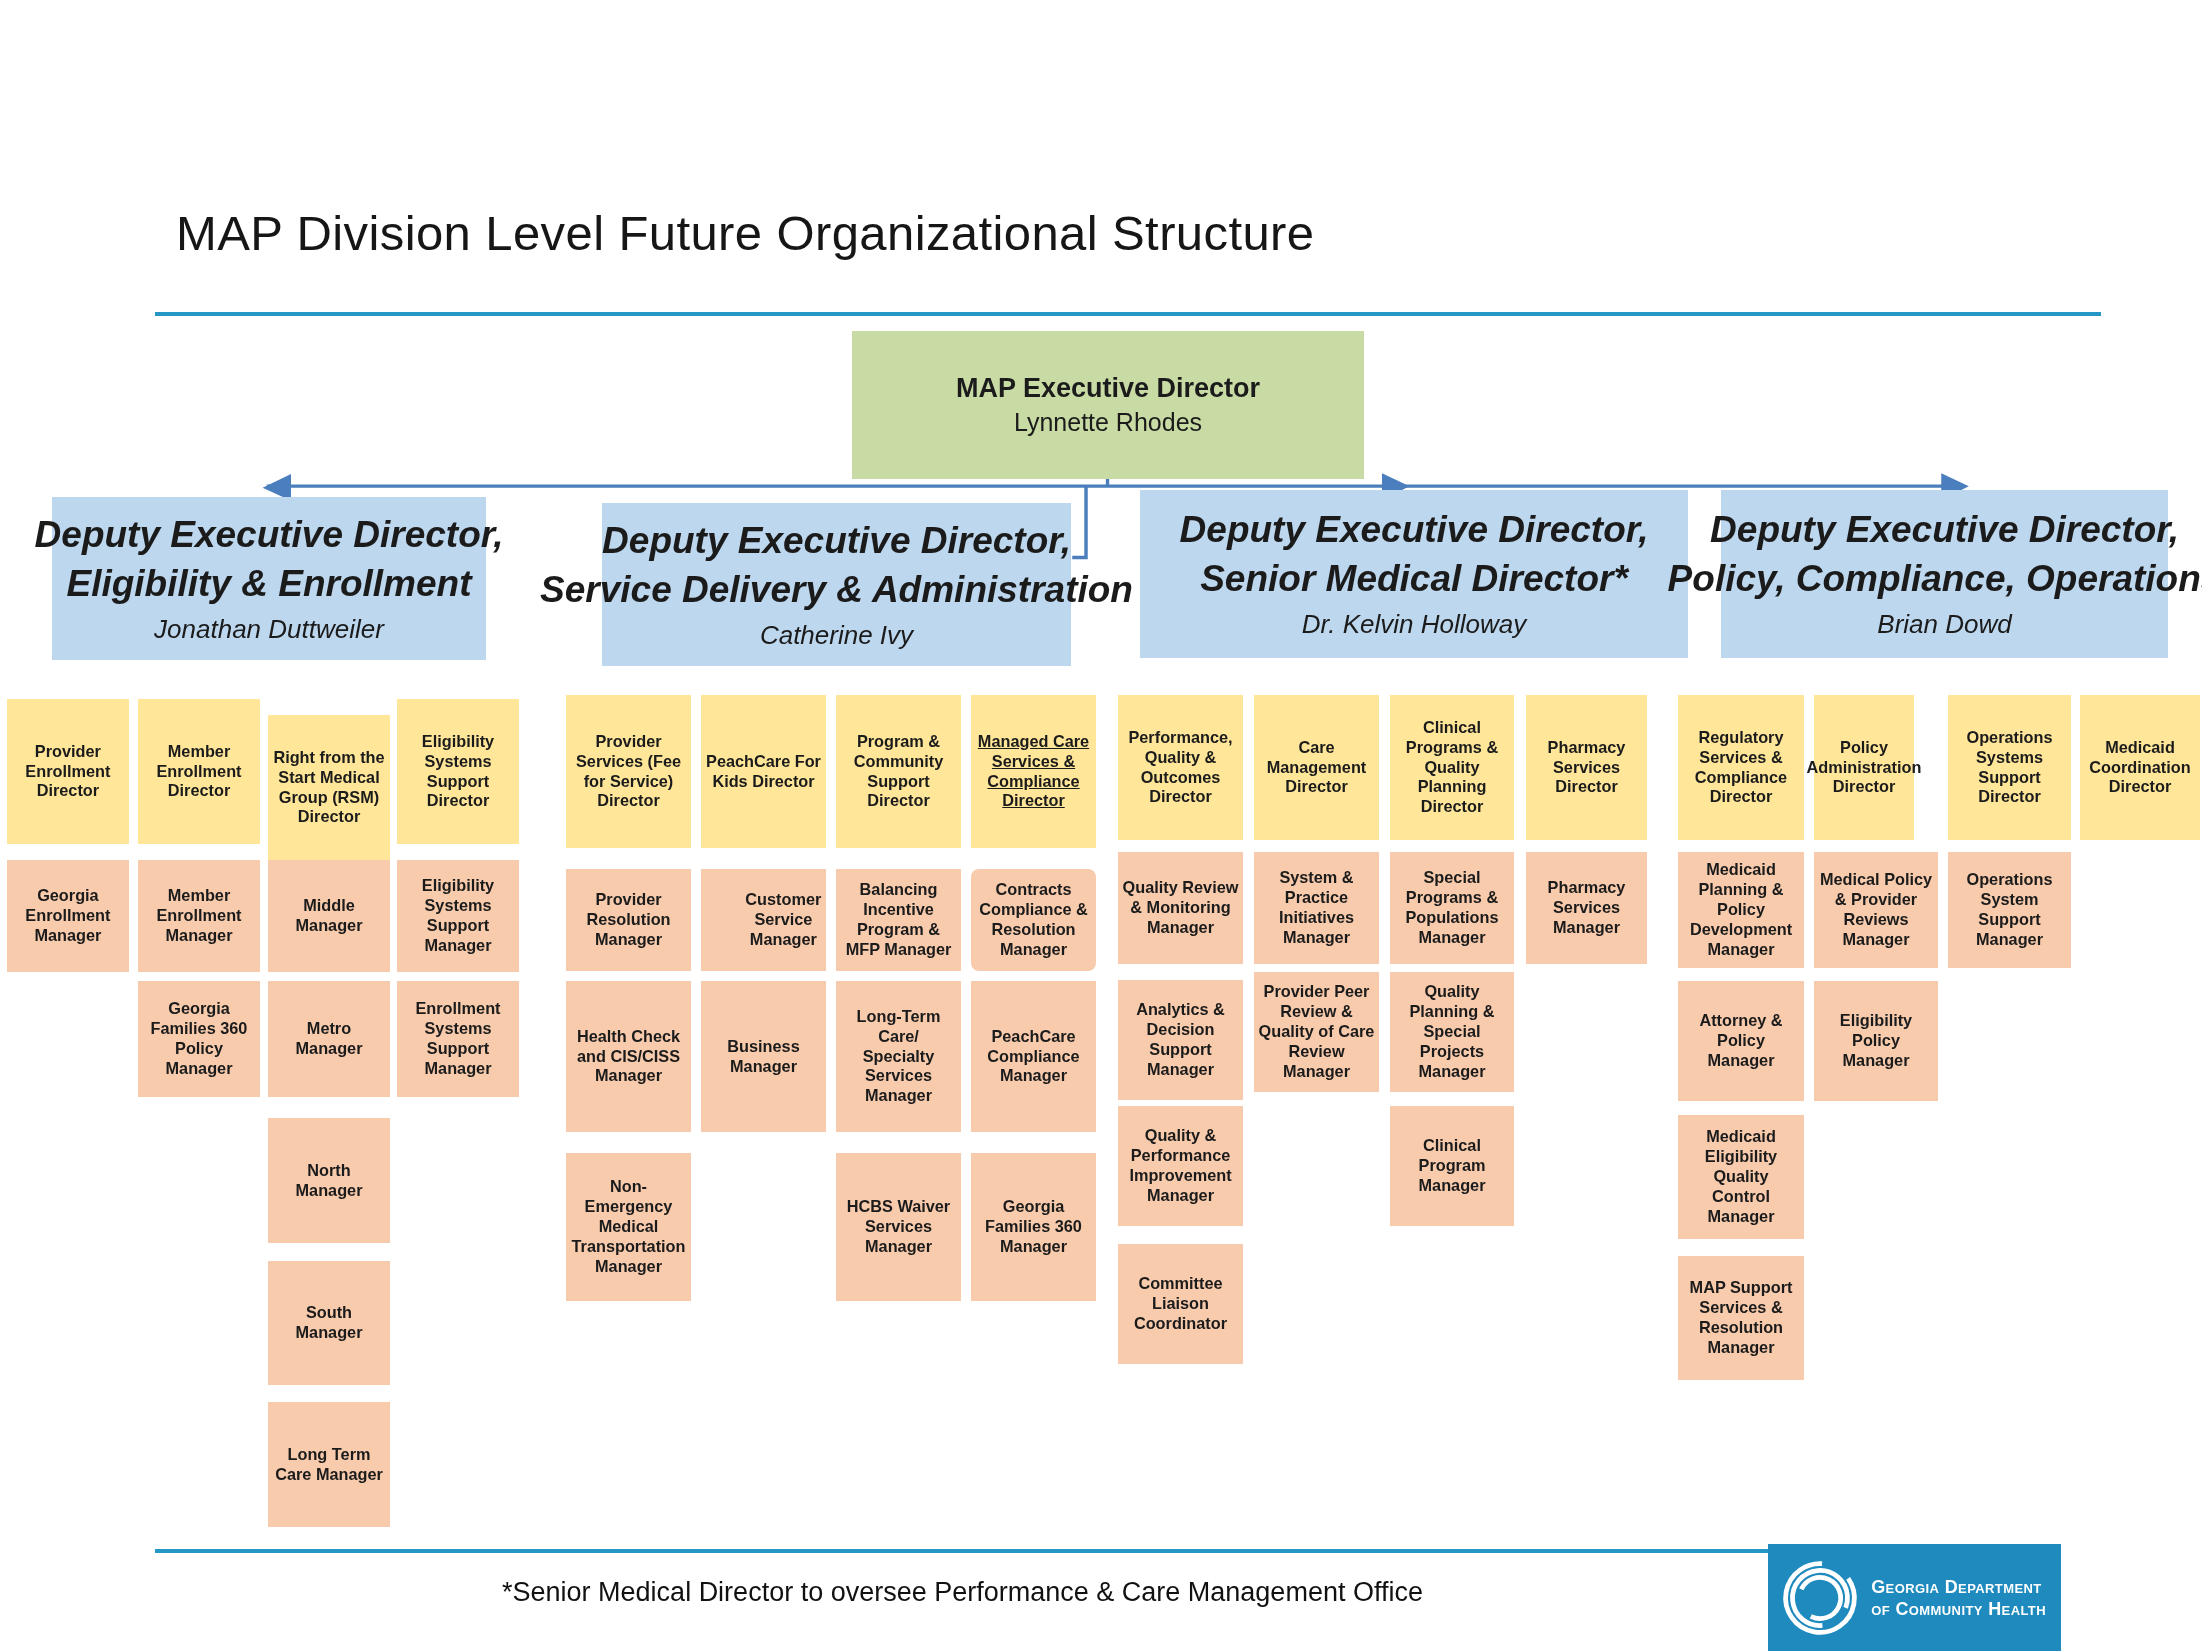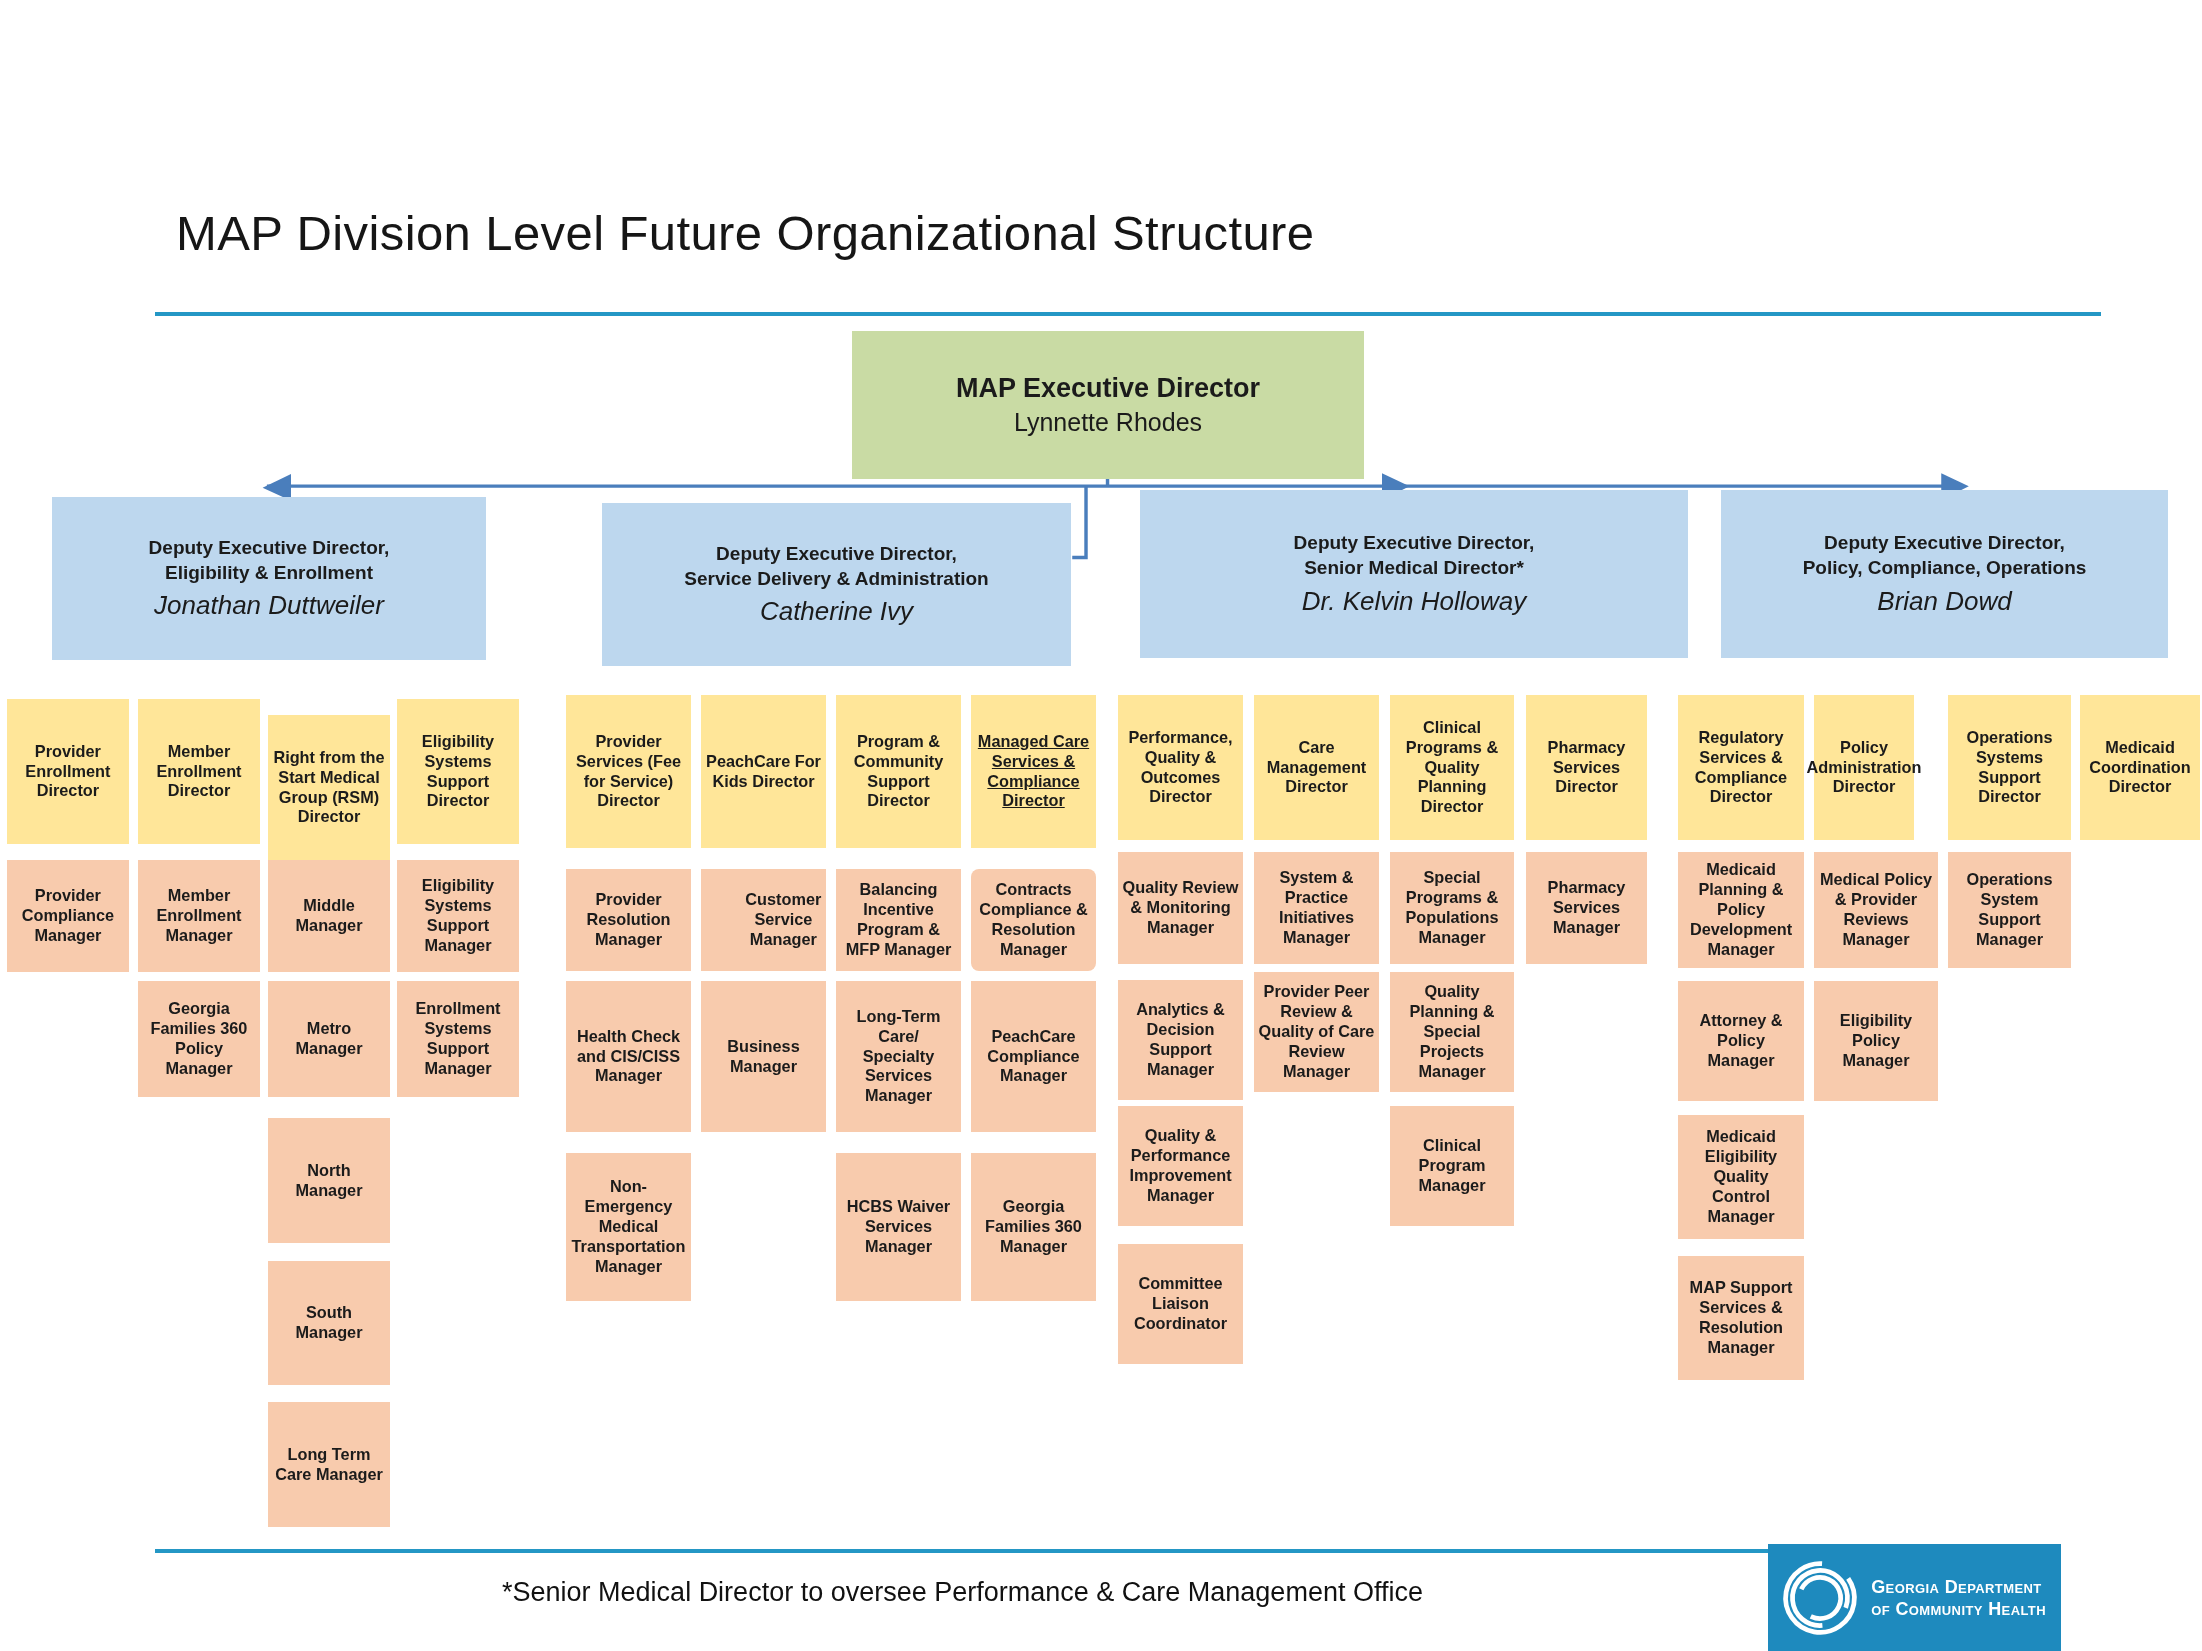--- a/index.html
+++ b/index.html
@@ -21,21 +21,21 @@
     display:flex;flex-direction:column;align-items:center;justify-content:center;
     text-align:center;line-height:1.35;
   }
   .exec-role{font-size:27px;font-weight:700;}
   .exec-name{font-size:25px;font-weight:400;}
 
   .deputy{
     background:#bdd7ee;display:flex;flex-direction:column;align-items:center;justify-content:center;
     text-align:center;line-height:1.32;
   }
-  .deputy .t{font-size:19px;font-weight:700;white-space:nowrap;}
+  .deputy .t{font-size:37px;font-weight:700;white-space:nowrap;font-style:italic;}
   .deputy .n{font-size:26px;font-style:italic;font-weight:400;margin-top:3.4px;}
 
   .obox{
     display:flex;align-items:center;justify-content:center;text-align:center;
     font-size:16.3px;font-weight:700;line-height:1.22;padding:3.4px 4.3px;
   }
   .ybox{background:#ffe699;}
   .pbox{background:#f8cbad;}
 
   .connector-svg{left:0;top:0;width:2203px;height:1652px;pointer-events:none;}
@@ -90,21 +90,21 @@
   <div class="abs deputy" style="left:1721px;top:490px;width:447px;height:168px;">
     <div class="t">Deputy Executive Director,</div>
     <div class="t">Policy, Compliance, Operations</div>
     <div class="n">Brian Dowd</div>
   </div>
 
   <div class="abs obox ybox" style="left:6.9px;top:699px;width:122px;height:145px;">Provider Enrollment Director</div>
   <div class="abs obox ybox" style="left:138px;top:699px;width:122px;height:145px;">Member Enrollment Director</div>
   <div class="abs obox ybox" style="left:268px;top:699px;width:122px;height:145px;margin-top:16px;">Right from the Start Medical Group (RSM) Director</div>
   <div class="abs obox ybox" style="left:397px;top:699px;width:122px;height:145px;">Eligibility Systems Support Director</div>
-  <div class="abs obox pbox" style="left:6.9px;top:860px;width:122px;height:112px;">Provider Compliance Manager</div>
+  <div class="abs obox pbox" style="left:6.9px;top:860px;width:122px;height:112px;">Georgia Enrollment Manager</div>
   <div class="abs obox pbox" style="left:138px;top:860px;width:122px;height:112px;">Member Enrollment Manager</div>
   <div class="abs obox pbox" style="left:268px;top:860px;width:122px;height:112px;">Middle Manager</div>
   <div class="abs obox pbox" style="left:397px;top:860px;width:122px;height:112px;">Eligibility Systems Support Manager</div>
   <div class="abs obox pbox" style="left:138px;top:981px;width:122px;height:116px;">Georgia Families 360 Policy Manager</div>
   <div class="abs obox pbox" style="left:268px;top:981px;width:122px;height:116px;">Metro Manager</div>
   <div class="abs obox pbox" style="left:397px;top:981px;width:122px;height:116px;">Enrollment Systems Support Manager</div>
   <div class="abs obox pbox" style="left:268px;top:1118px;width:122px;height:125px;">North Manager</div>
   <div class="abs obox pbox" style="left:268px;top:1261px;width:122px;height:124px;">South Manager</div>
   <div class="abs obox pbox" style="left:268px;top:1402px;width:122px;height:125px;">Long Term Care Manager</div>
 

